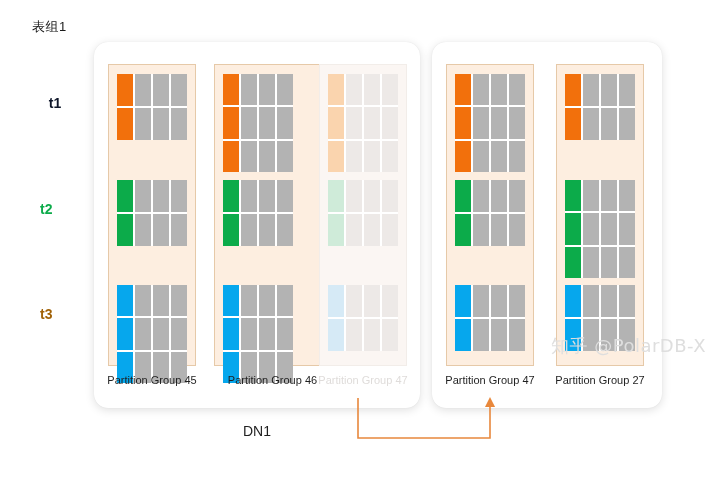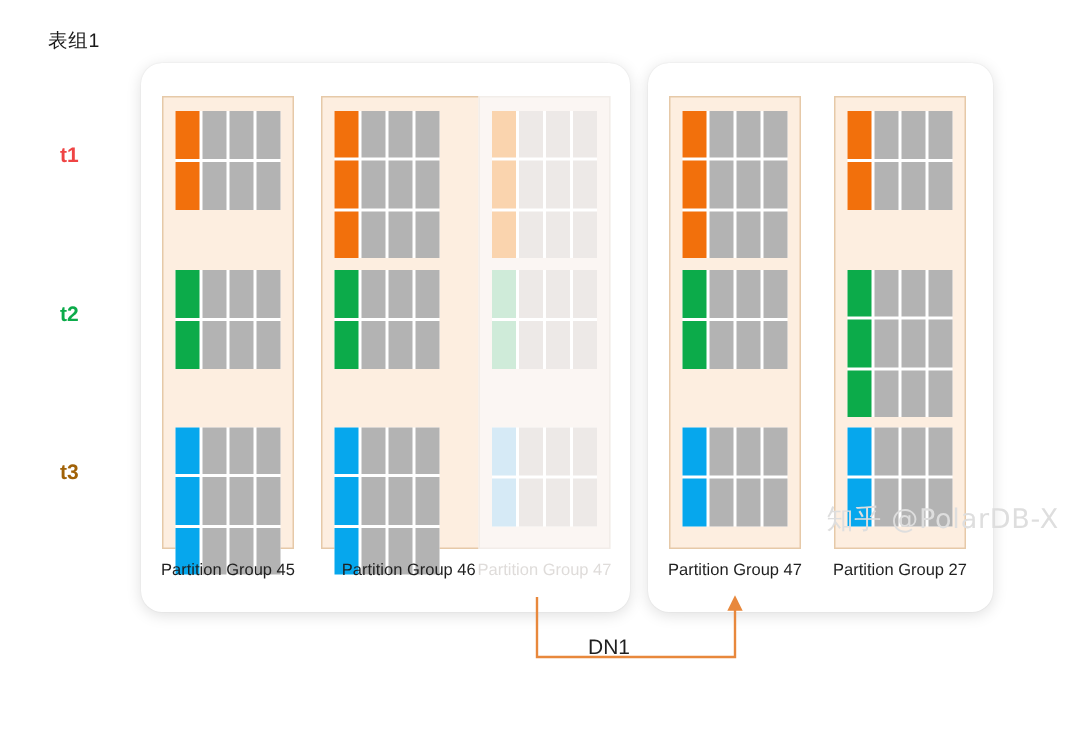--- a/index.html
+++ b/index.html
@@ -18,21 +18,21 @@
     font-size:13px;color:#1a1a1a;font-weight:400;
     letter-spacing:.5px;
   }
 
   
   .tlabel{
     position:absolute;left:40px;
     font-size:14px;font-weight:bold;
     width:30px;text-align:left;
   }
-  #tlabel-0{top:95px;color:#ef4444;}
+  #tlabel-0{top:95px;color:#0f172a;text-align:center;}
   #tlabel-1{top:201px;color:#0CAB4A;}
   #tlabel-2{top:306px;color:#a16207;}
 
   
   .dn-card{
     position:absolute;
     background:#ffffff;
     border-radius:14px;
     box-shadow:0 2px 10px rgba(0,0,0,.13), 0 0 1px rgba(0,0,0,.10);
   }
@@ -88,21 +88,21 @@
 
   .blk-left{left:9px;width:70px;}
 
   
   .rows-2{height:66px;}
   .rows-3{height:98px;}
 
   
   .dn-caption{
     position:absolute;font-size:14px;color:#1f1f1f;
-    text-align:right;
+    text-align:center;
   }
   #dn-caption-0{left:94px;top:423px;width:326px;}
   #dn-caption-1{left:432px;top:423px;width:230px;}
 
   
   #connector{position:absolute;left:0;top:0;width:720px;height:494px;pointer-events:none;}
 
   
   #watermark{
     position:absolute;right:14px;bottom:8px;

